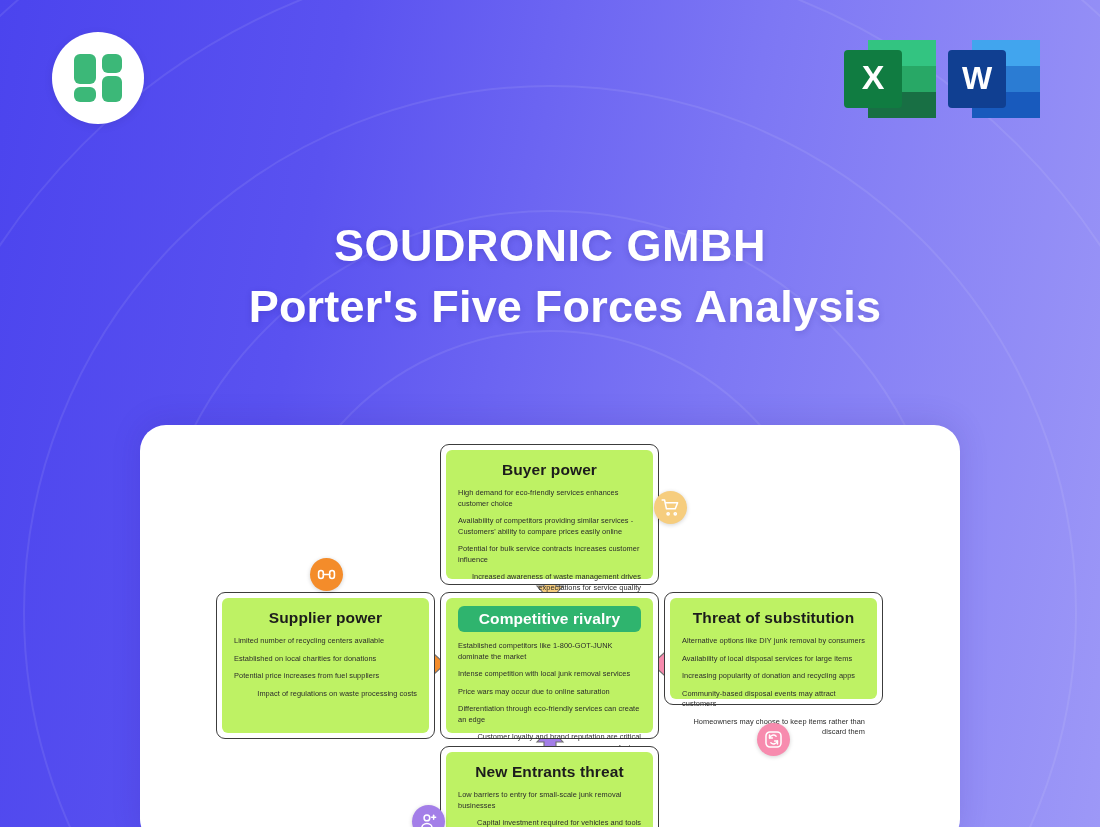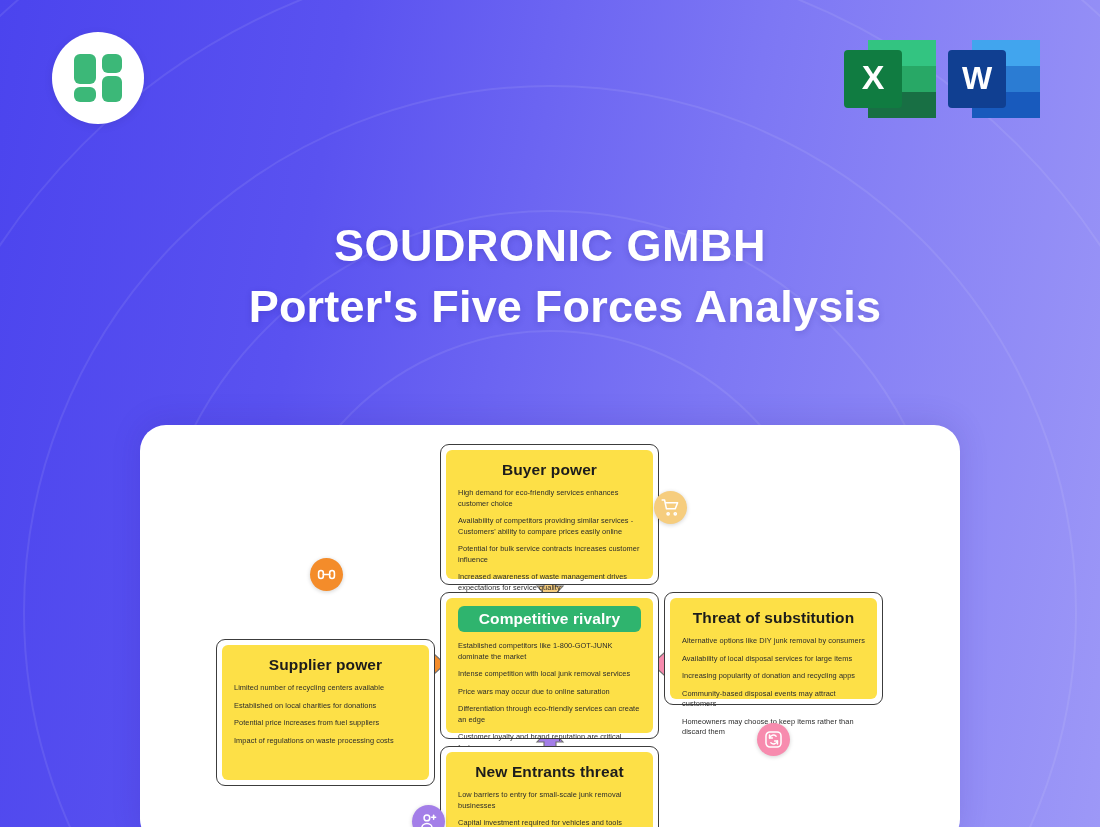--- a/index.html
+++ b/index.html
@@ -67,40 +67,40 @@
 
   
   .diagram{position:absolute;left:0;top:0;width:820px;height:420px;}
 
   .fbox{
     position:absolute;
     background:#fff;border:1.4px solid #3c3c3c;border-radius:9px;
     padding:5px;box-sizing:border-box;
   }
   .fbox-inner{
-    background:#fde047;border-radius:6px;width:100%;height:100%;
+    background:#bef264;border-radius:6px;width:100%;height:100%;
     box-sizing:border-box;padding:8px 12px 10px 12px;
   }
   .fh{
     text-align:center;font-size:15.5px;font-weight:bold;color:#1c1c1c;
     margin:3px 0 9px 0;letter-spacing:.1px;
   }
   .fh-green{
     background:#2fb46e;color:#fff;border-radius:6px;padding:4px 12px;
     margin:0 0 9px 0;font-size:15.5px;
   }
   .fitem{
     font-size:7.4px;color:#2b2b2b;line-height:1.42;margin-bottom:7px;
     letter-spacing:.05px;
   }
-  .fitem:last-child{margin-bottom:0;}
+  .fitem:last-child{margin-bottom:0;text-align:right;}
 
   
   .box-buyer{left:300px;top:19px;width:219px;height:141px;}
-  .box-supplier{left:76px;top:167px;width:219px;height:147px;margin-top:47px;}
+  .box-supplier{left:76px;top:167px;width:219px;height:147px;}
   .box-rivalry{left:300px;top:167px;width:219px;height:147px;}
   .box-subst{left:524px;top:167px;width:219px;height:113px;}
   .box-new{left:300px;top:321px;width:219px;height:147px;}
 
   
   .arw{position:absolute;}
 
   
   .badge{
     position:absolute;width:33px;height:33px;border-radius:50%;

